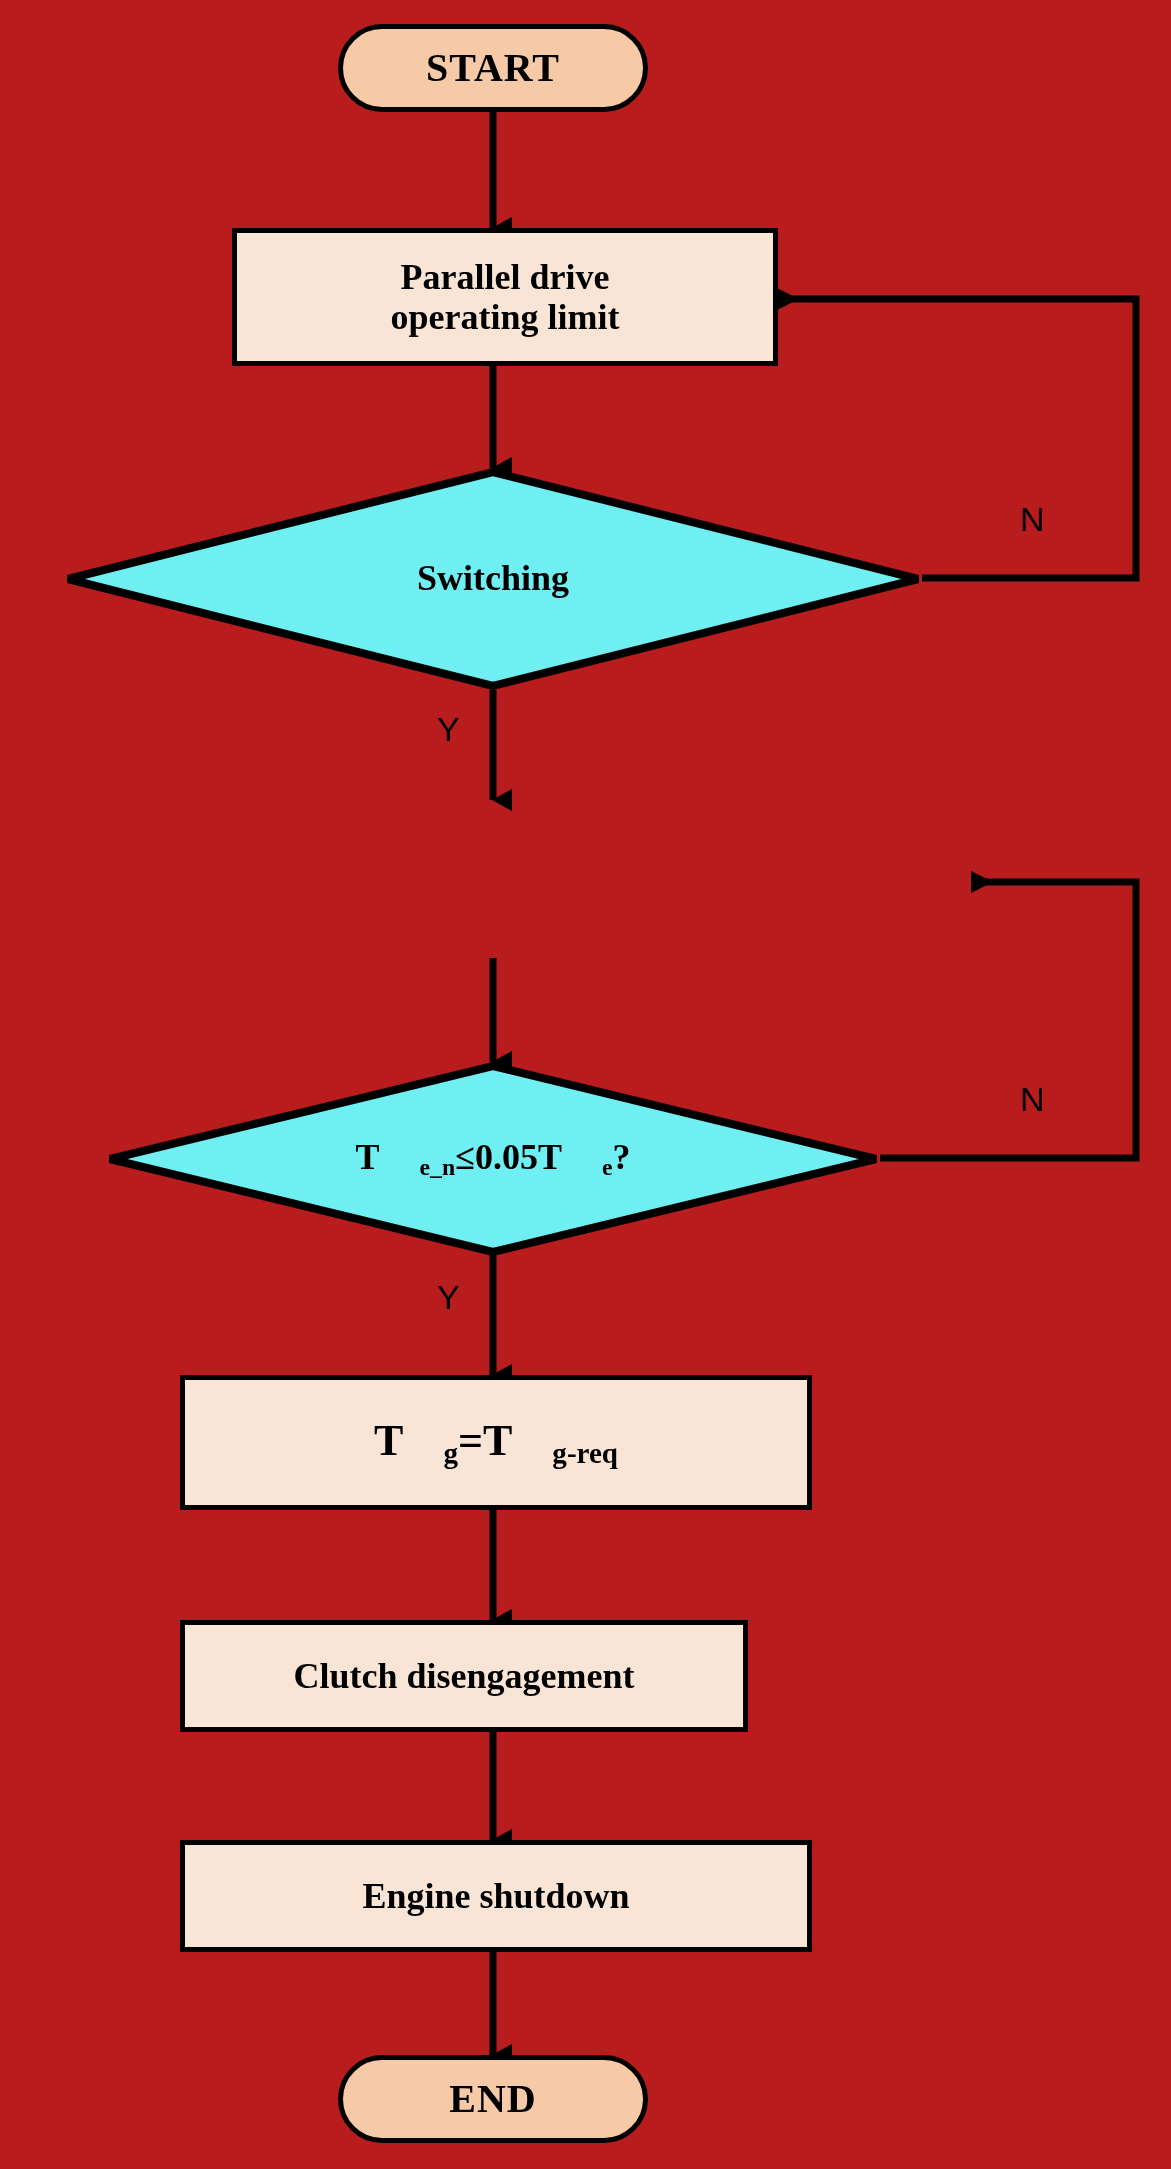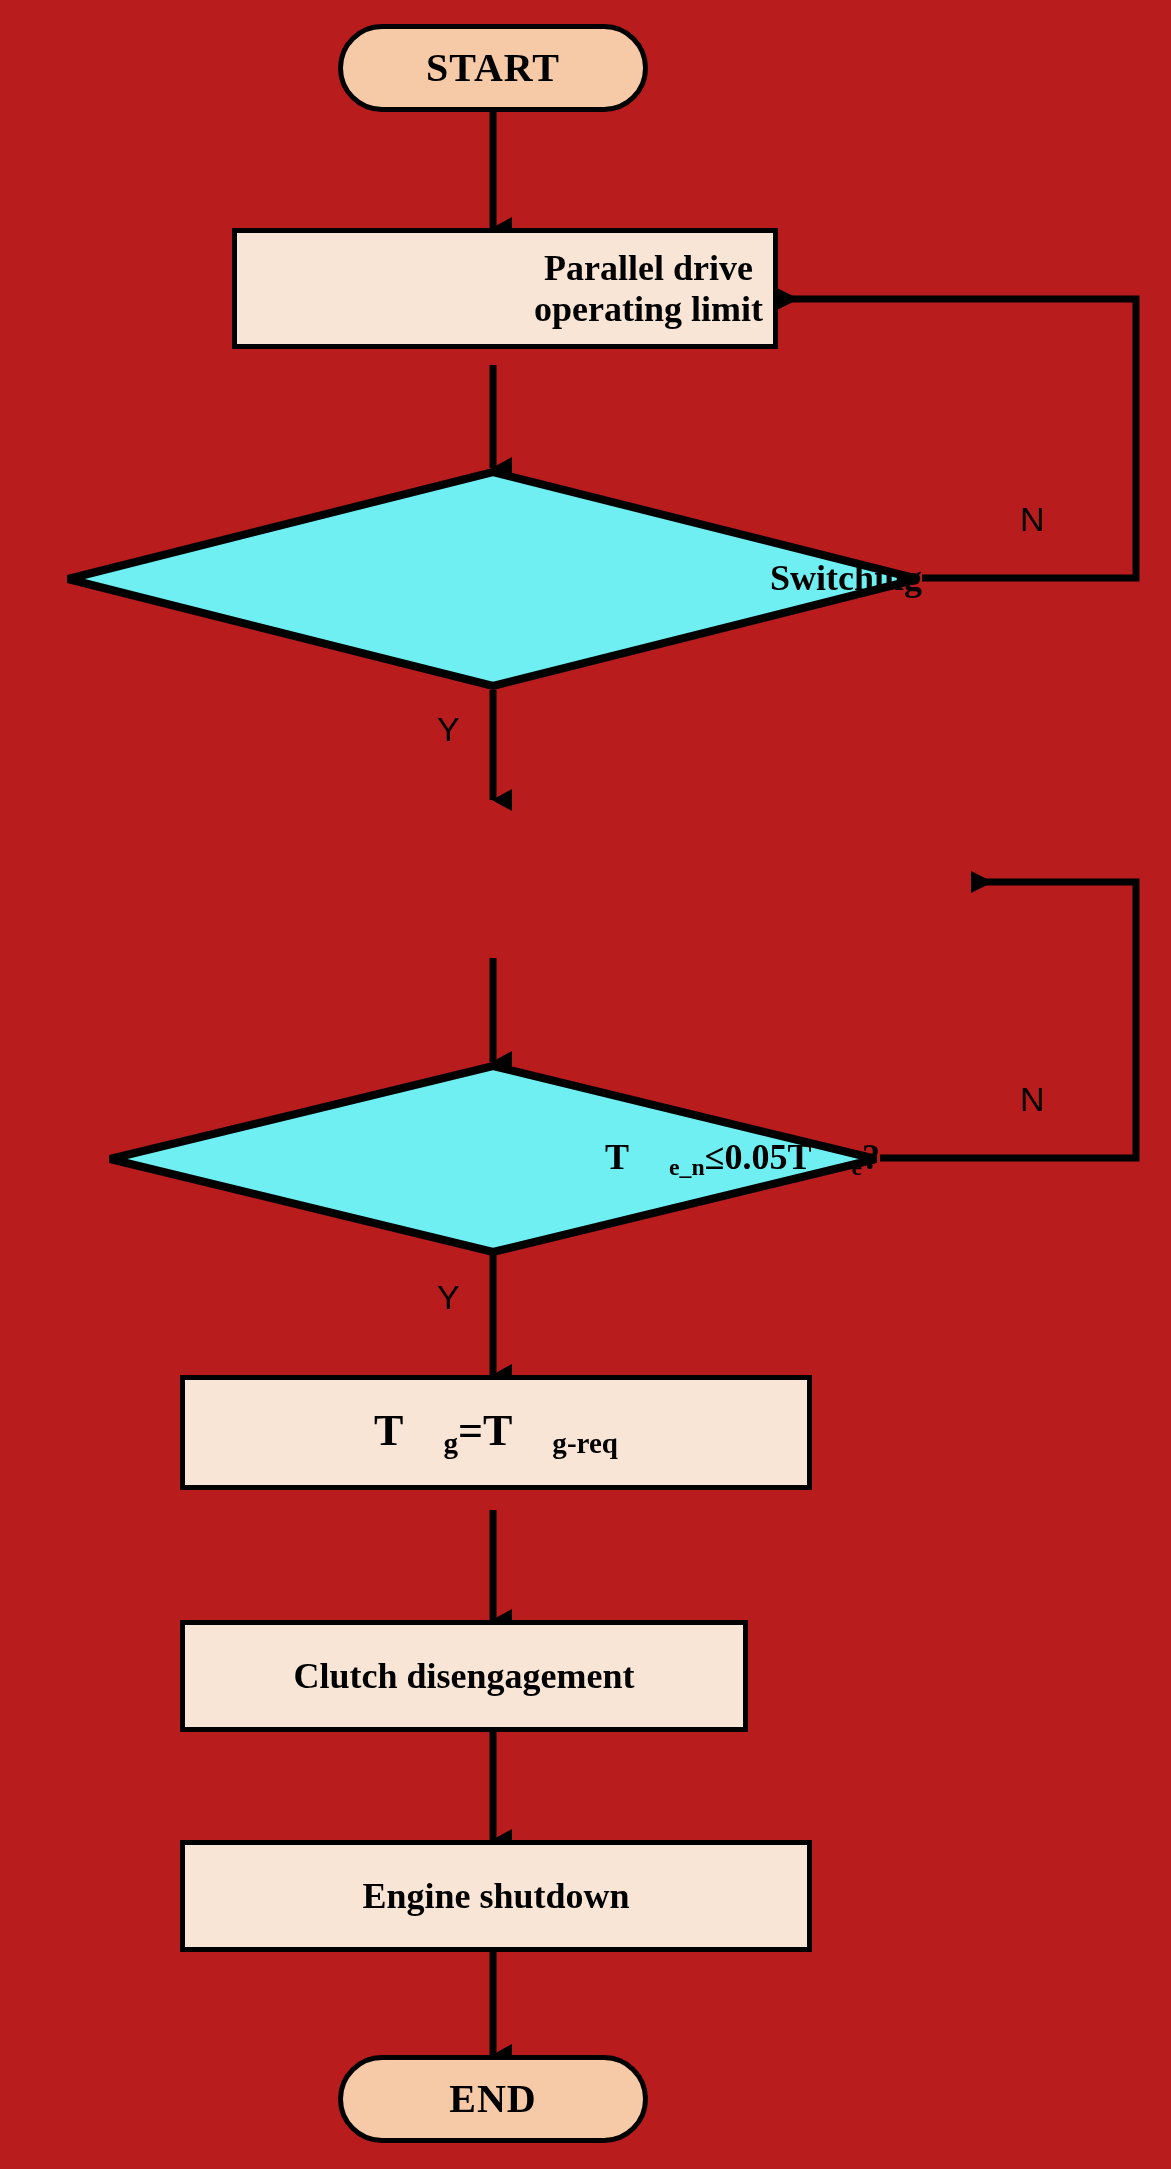--- a/index.html
+++ b/index.html
@@ -56,21 +56,20 @@
     border: 5px solid #000000;
     border-radius: 0;
     font-size: 36px;
   }
   .process .txt { padding: 0 10px; }
 
   
   .decision {
     background: transparent;
     border: 0;
-    justify-content: flex-end;
   }
   .decision .dia-svg {
     position: absolute;
     left: 0; top: 0;
     width: 100%; height: 100%;
   }
   .decision .dia-label {
     position: relative;
     z-index: 3;
     font-size: 36px;
@@ -132,21 +131,21 @@
 
     <polyline points="922,578 1136,578 1136,299 778,299" fill="none" stroke="#000" stroke-width="7" marker-end="url(#arrowLeft)"></polyline>
 
     <polyline points="880,1158 1136,1158 1136,882 972,882" fill="none" stroke="#000" stroke-width="7" marker-end="url(#arrowLeft)"></polyline>
   </svg>
 
   <div class="node terminator" style="left:338px; top:24px; width:310px; height:88px;">
     <span class="txt">START</span>
   </div>
 
-  <div class="node process" style="left:232px; top:228px; width:546px; height:121px;justify-content:flex-end;">
+  <div class="node process" style="left:232px; top:228px; width:546px; height:138px;">
     <span class="txt">
       <span>Parallel drive</span><br>
       <span>operating limit</span>
     </span>
   </div>
 
   <div class="node decision" style="left:64px; top:468px; width:858px; height:222px;">
     <svg class="dia-svg" viewBox="0 0 858 222" preserveAspectRatio="none">
       <polygon points="429,4 854,111 429,218 4,111" fill="#6feff2" stroke="#000000" stroke-width="8" stroke-linejoin="miter" vector-effect="non-scaling-stroke"></polygon>
     </svg>
@@ -166,21 +165,21 @@
     </svg>
     <div class="dia-label formula-dec">
       <span>T</span><span class="sub">e_n</span><span>≤0.05</span><span>T</span><span class="sub">e</span><span>?</span>
     </div>
   </div>
 
   <div class="branch-label" style="left:1020px; top:1080px;">N</div>
 
   <div class="branch-label" style="left:437px; top:1278px;">Y</div>
 
-  <div class="node process" style="left:180px; top:1375px; width:632px; height:115px;font-family:Liberation Serif, serif;">
+  <div class="node process" style="left:180px; top:1375px; width:632px; height:135px;font-family:Liberation Serif, serif;">
     <span class="txt formula">
       <span>T</span><span class="sub">g</span><span>=</span><span>T</span><span class="sub">g-req</span>
     </span>
   </div>
 
   <div class="node process" style="left:180px; top:1620px; width:568px; height:112px;">
     <span class="txt">Clutch disengagement</span>
   </div>
 
   <div class="node terminator" style="left:338px; top:2055px; width:310px; height:88px;">

